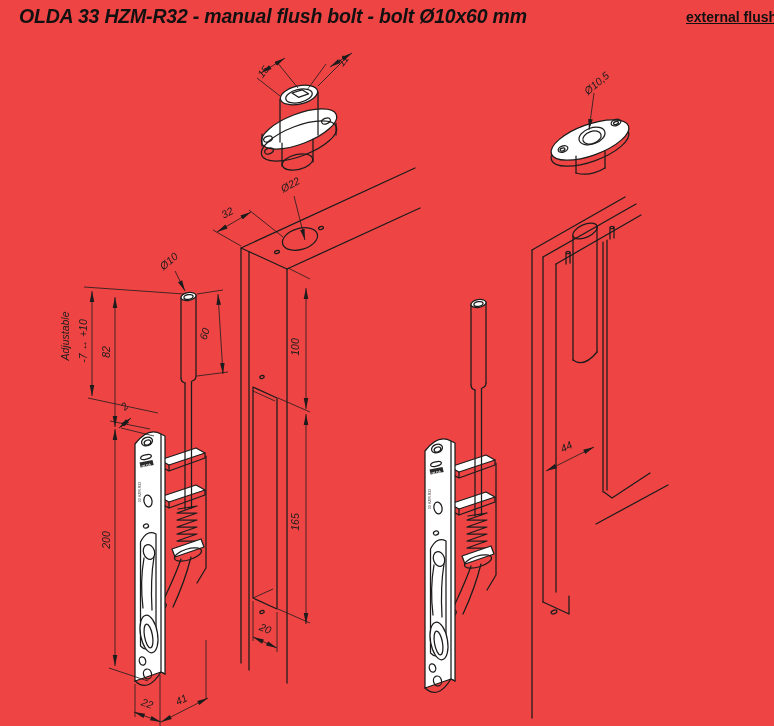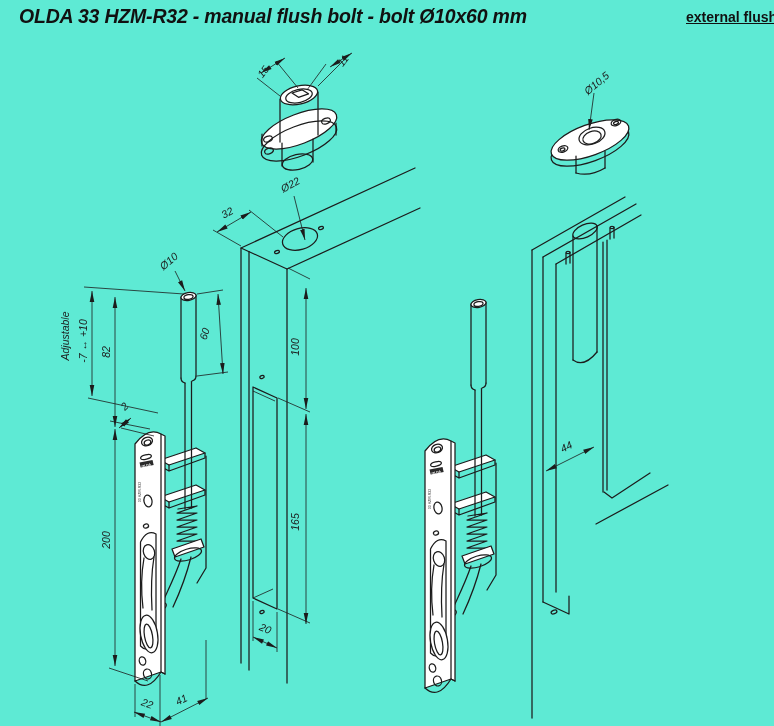--- a/index.html
+++ b/index.html
@@ -1,16 +1,16 @@
 <!DOCTYPE html>
 <html><head>
 <meta charset="utf-8">
 <style>
   html,body{margin:0;padding:0;background:#ffffff;}
-  #stage{position:relative;width:774px;height:726px;background:#5eead4;overflow:hidden;
+  #stage{position:relative;width:774px;height:726px;background:#ef4444;overflow:hidden;
          font-family:"Liberation Sans",sans-serif;}
   #title{position:absolute;left:19px;top:5px;font-size:19.5px;font-weight:bold;
          font-style:italic;color:#111;white-space:nowrap;letter-spacing:-0.2px;}
   #corner{position:absolute;left:686px;top:9px;width:88px;overflow:hidden;
           font-size:14px;font-weight:bold;color:#111;text-decoration:underline;
           white-space:nowrap;}
   svg{position:absolute;left:0;top:0;}
   .ln{stroke:#1c1c1c;stroke-width:1.25;fill:none;stroke-linecap:round;stroke-linejoin:round;}
   .lnf{stroke:#1c1c1c;stroke-width:1.25;fill:#ffffff;stroke-linejoin:round;}
   .thin{stroke:#1c1c1c;stroke-width:0.8;fill:none;}

